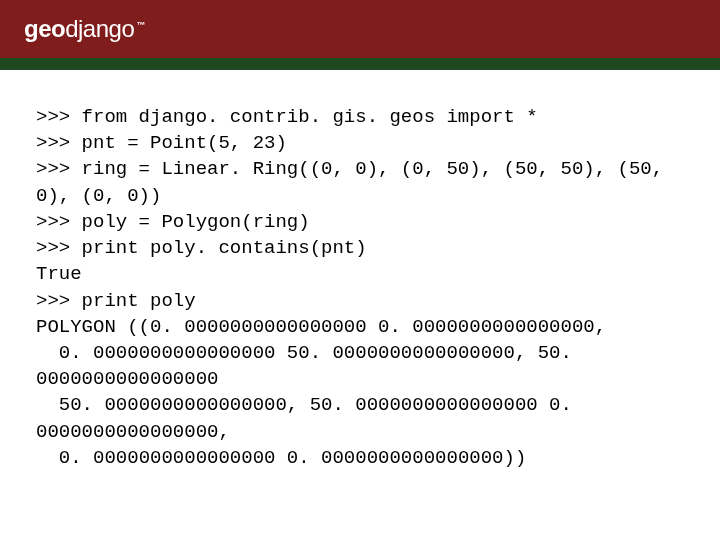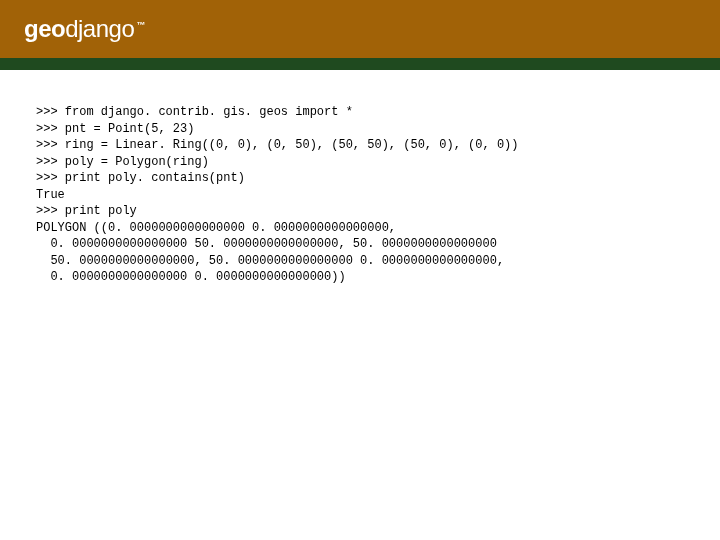--- a/index.html
+++ b/index.html
@@ -5,21 +5,21 @@
   html, body {
     margin: 0;
     padding: 0;
     width: 720px;
     height: 540px;
     font-family: Arial, Helvetica, sans-serif;
     background: #ffffff;
     overflow: hidden;
   }
   .header {
-    background: #a16207;
+    background: #7f1d1d;
     height: 58px;
     border-bottom: 12px solid #1f4a1f;
     display: flex;
     align-items: center;
     padding-left: 24px;
   }
   .logo {
     color: #ffffff;
     font-weight: bold;
     font-size: 24px;
@@ -42,21 +42,21 @@
   }
   h1.title {
     margin: 0 0 12px 0;
     font-size: 30px;
     font-weight: bold;
     color: #000000;
   }
   pre.code {
     margin: 0;
     font-family: "Courier New", Courier, monospace;
-    font-size: 12px;
+    font-size: 19px;
     line-height: 1.38;
     white-space: pre-wrap;
     color: #000000;
   }
 </style>
 </head>
 <body>
 
 <div class="header">
   <div class="logo">

